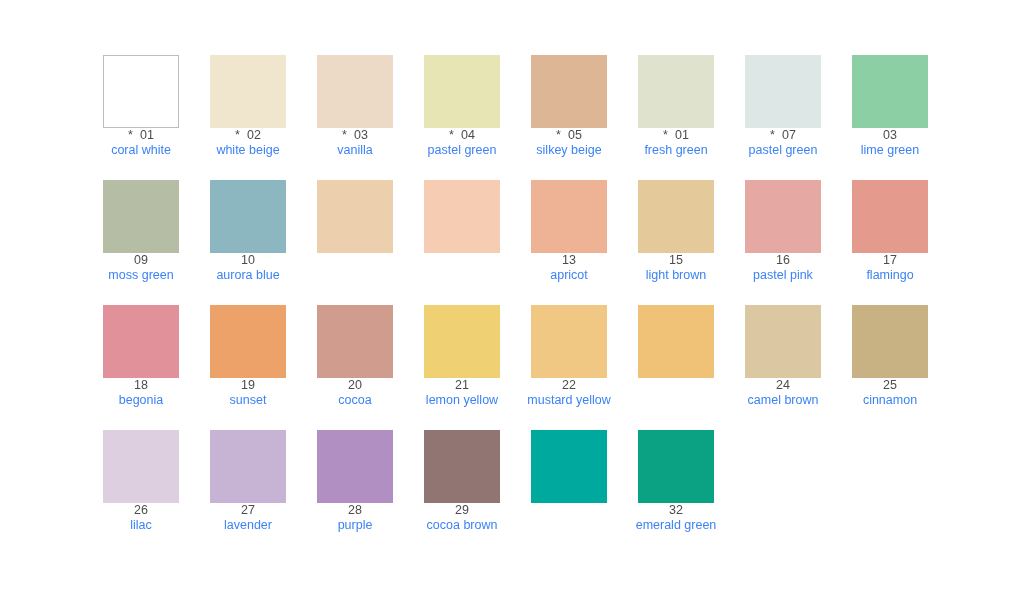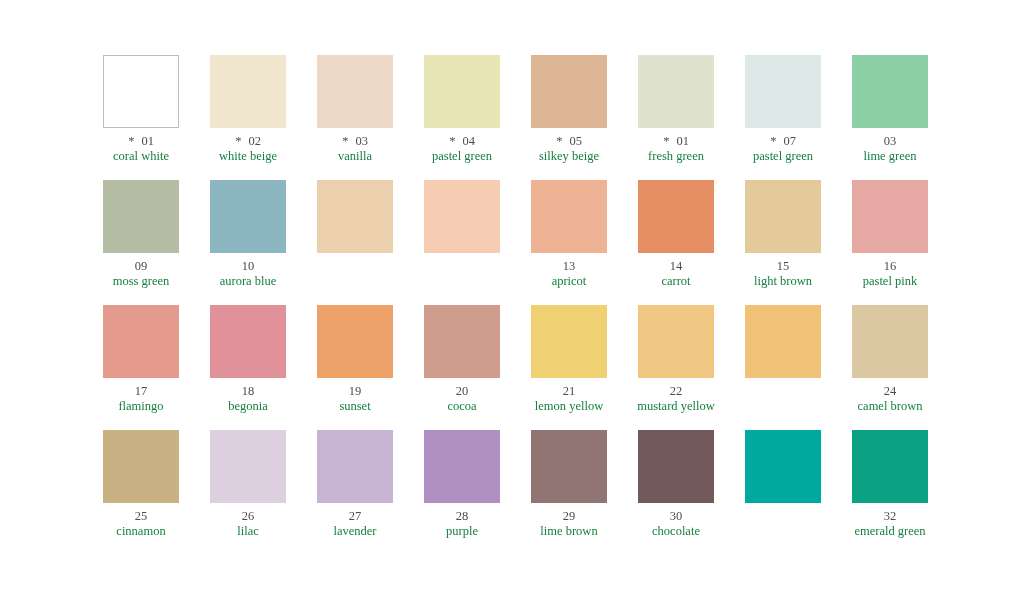--- a/index.html
+++ b/index.html
@@ -44,27 +44,25 @@
     height: 73px;
     box-sizing: border-box;
     flex: 0 0 auto;
   }
   .swatch-chip.bordered {
     border: 1px solid #bdbdbd;
   }
 
   .swatch-caption {
     width: 118px;
-    margin-top: 6px;
     text-align: center;
     color: #4c4c4c;
     font-size: 12.5px;
     line-height: 15px;
     white-space: nowrap;
-    font-family: Liberation Serif, serif;
   }
 
   .swatch-idline {
     display: block;
     position: relative;
   }
 
   .swatch-star {
     color: #4c4c4c;
     font-size: 12.5px;
@@ -72,21 +70,21 @@
     line-height: 15px;
   }
 
   .swatch-number {
     color: #4c4c4c;
     font-size: 12.5px;
   }
 
   .swatch-name {
     display: block;
-    color: #15803d;
+    color: #3b82f6;
     font-size: 12.5px;
     line-height: 15px;
   }
 </style>
 </head>
 <body>
 
 <div id="palette-sheet">
   <div class="swatch-grid">
       <div class="swatch-cell">
@@ -166,27 +164,20 @@
         <div class="swatch-chip" style="background-color: rgb(246, 205, 178);"></div>
       </div>
       <div class="swatch-cell">
         <div class="swatch-chip" style="background-color: rgb(238, 178, 148);"></div>
         <div class="swatch-caption">
           <span class="swatch-idline"><span class="swatch-number">13</span></span>
           <span class="swatch-name">apricot</span>
         </div>
       </div>
       <div class="swatch-cell">
-        <div class="swatch-chip" style="background-color: rgb(229, 141, 99);"></div>
-        <div class="swatch-caption">
-          <span class="swatch-idline"><span class="swatch-number">14</span></span>
-          <span class="swatch-name">carrot</span>
-        </div>
-      </div>
-      <div class="swatch-cell">
         <div class="swatch-chip" style="background-color: rgb(228, 201, 155);"></div>
         <div class="swatch-caption">
           <span class="swatch-idline"><span class="swatch-number">15</span></span>
           <span class="swatch-name">light brown</span>
         </div>
       </div>
       <div class="swatch-cell">
         <div class="swatch-chip" style="background-color: rgb(230, 168, 163);"></div>
         <div class="swatch-caption">
           <span class="swatch-idline"><span class="swatch-number">16</span></span>
@@ -270,28 +261,21 @@
         <div class="swatch-chip" style="background-color: rgb(177, 143, 194);"></div>
         <div class="swatch-caption">
           <span class="swatch-idline"><span class="swatch-number">28</span></span>
           <span class="swatch-name">purple</span>
         </div>
       </div>
       <div class="swatch-cell">
         <div class="swatch-chip" style="background-color: rgb(145, 117, 115);"></div>
         <div class="swatch-caption">
           <span class="swatch-idline"><span class="swatch-number">29</span></span>
-          <span class="swatch-name">lime brown</span>
-        </div>
-      </div>
-      <div class="swatch-cell">
-        <div class="swatch-chip" style="background-color: rgb(116, 89, 90);"></div>
-        <div class="swatch-caption">
-          <span class="swatch-idline"><span class="swatch-number">30</span></span>
-          <span class="swatch-name">chocolate</span>
+          <span class="swatch-name">cocoa brown</span>
         </div>
       </div>
       <div class="swatch-cell">
         <div class="swatch-chip" style="background-color: rgb(0, 169, 157);"></div>
       </div>
       <div class="swatch-cell">
         <div class="swatch-chip" style="background-color: rgb(11, 161, 131);"></div>
         <div class="swatch-caption">
           <span class="swatch-idline"><span class="swatch-number">32</span></span>
           <span class="swatch-name">emerald green</span>

